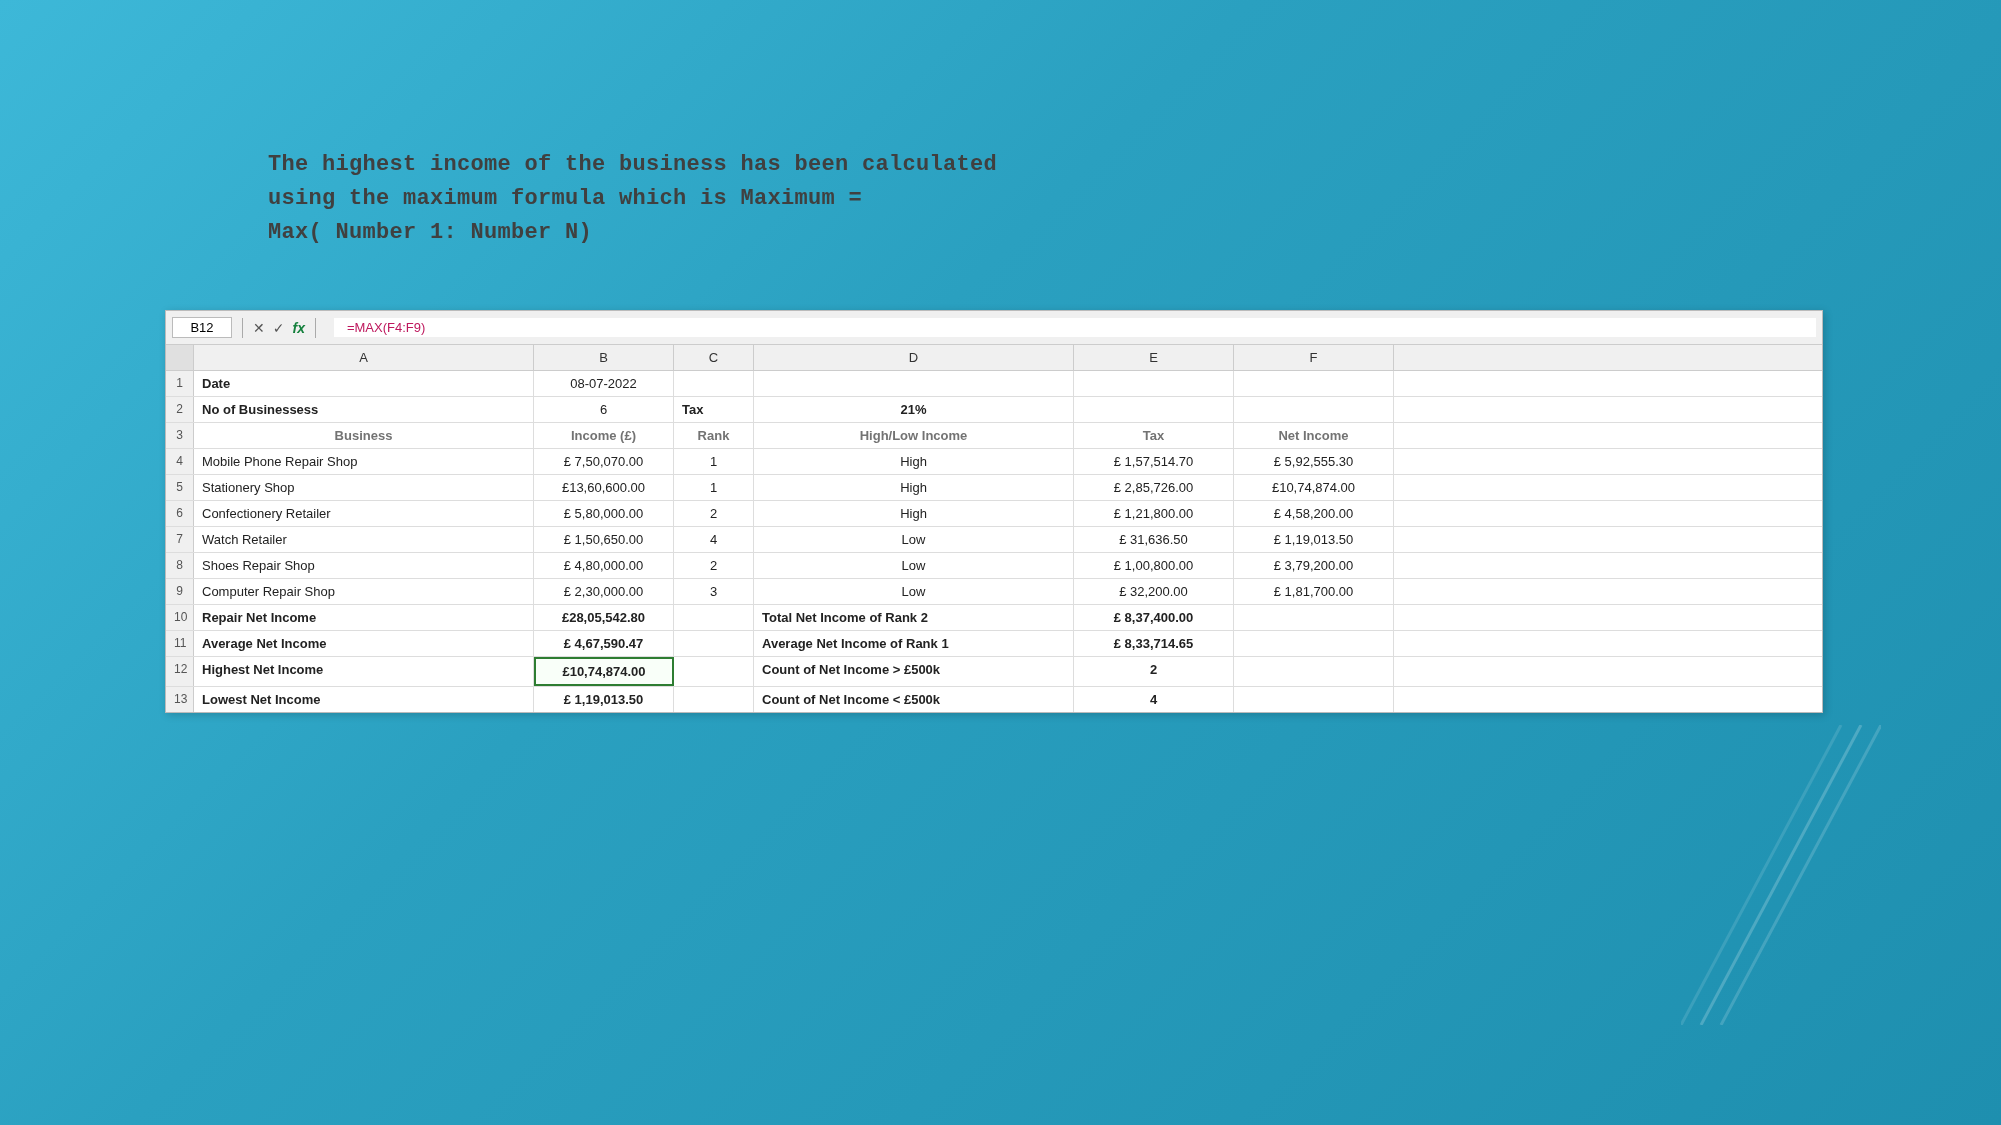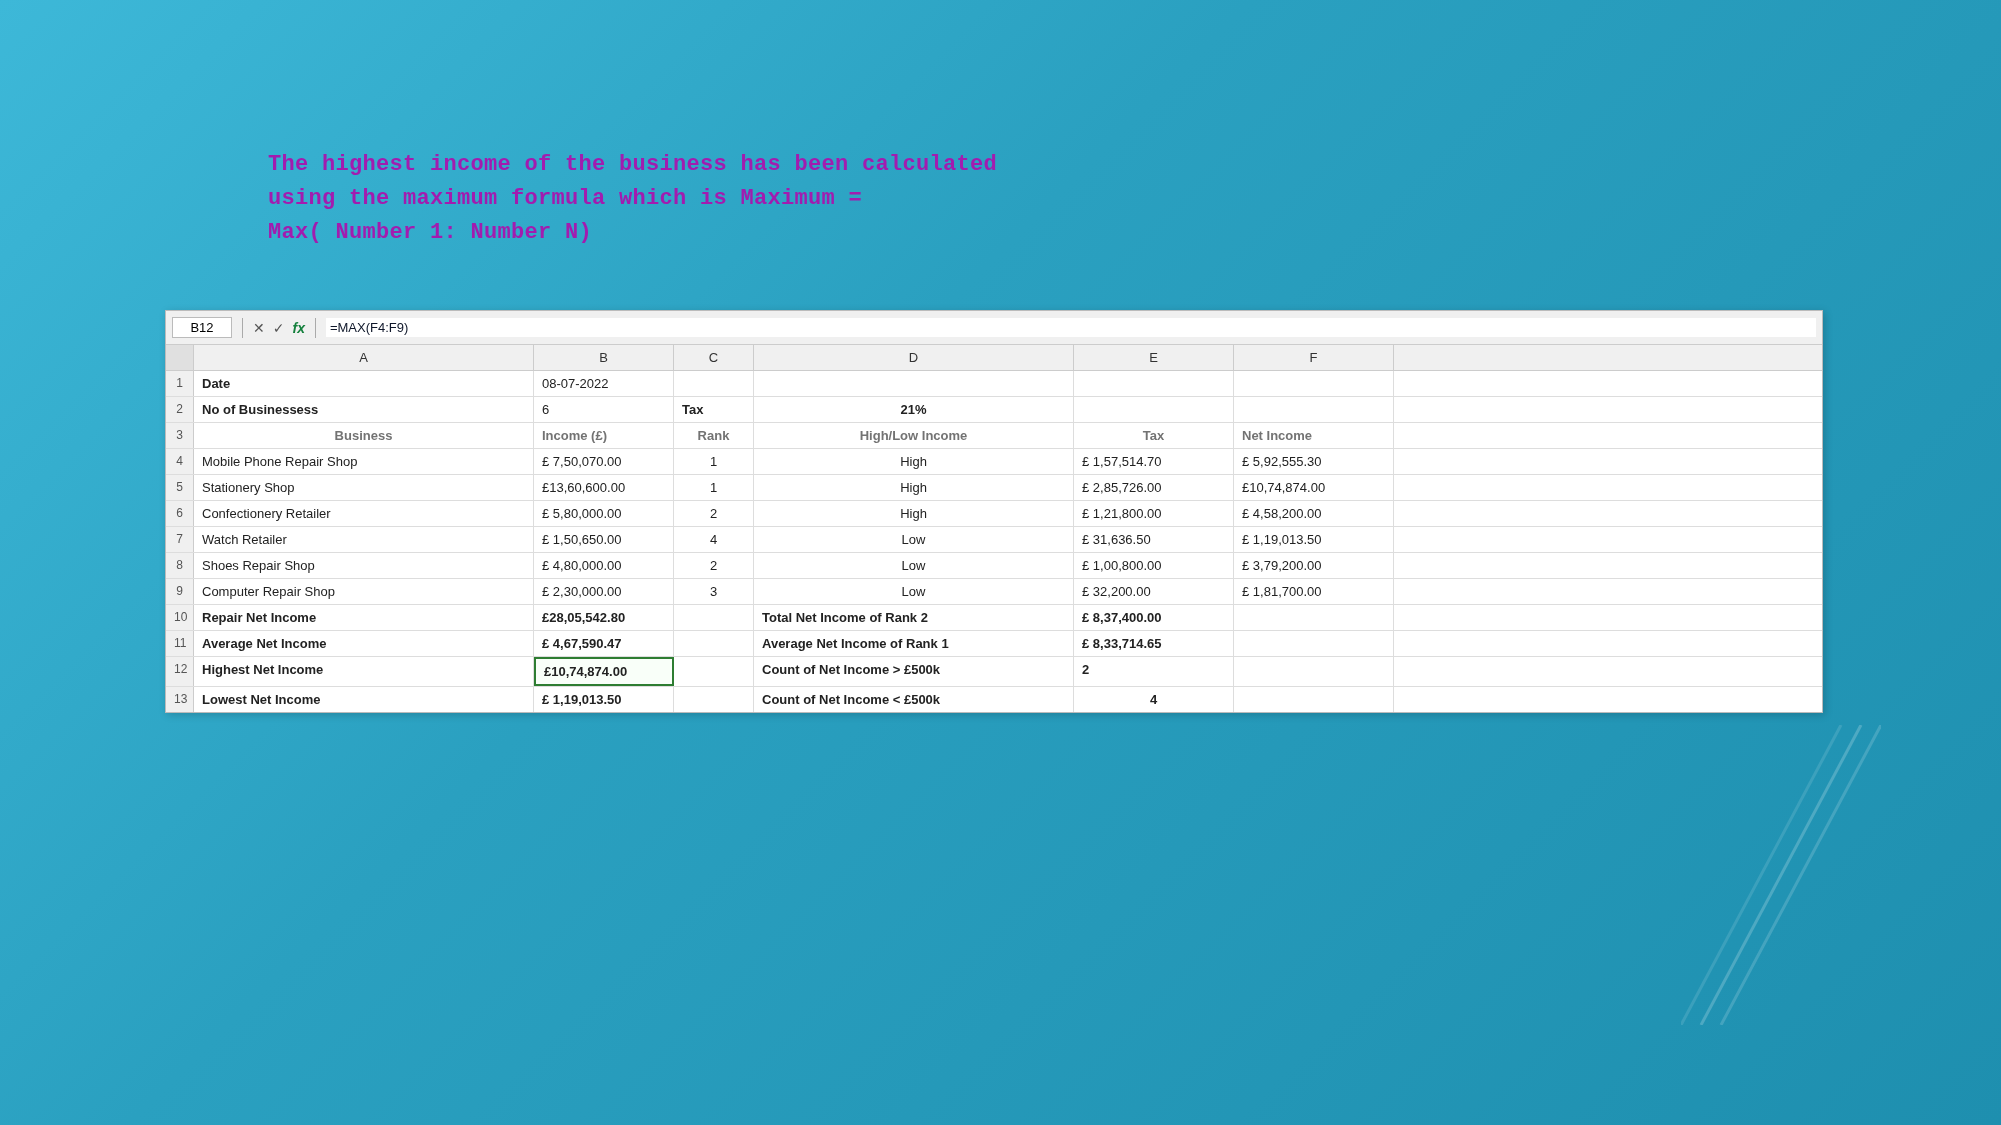--- a/index.html
+++ b/index.html
@@ -20,21 +20,21 @@
       width: 200px;
       height: 300px;
       opacity: 0.4;
     }
 
     .description-text {
       position: absolute;
       top: 148px;
       left: 268px;
       right: 268px;
-      color: #a21caf;
+      color: #404040;
       font-size: 22px;
       font-weight: 700;
       line-height: 1.55;
       font-family: 'Courier New', monospace;
       letter-spacing: 0.3px;
     }
 
     .spreadsheet-container {
       position: absolute;
       top: 310px;
@@ -76,23 +76,24 @@
       display: flex;
       gap: 8px;
       color: #555;
       font-size: 14px;
     }
 
     .formula-input {
       flex: 1;
       background: #fff;
       border: none;
-      padding: 2px 4px;
+      padding: 2px 13px;
       font-size: 13px;
-      color: #0f172a;
+      color: #be185d;
+      margin-left: 8px;
     }
 
     
     .col-headers {
       display: grid;
       grid-template-columns: 28px 340px 140px 80px 320px 160px 160px;
       background: #f0f0f0;
       border-bottom: 1px solid #ccc;
     }
 
@@ -144,21 +145,21 @@
     .cell.red {
       color: #737373;
       font-weight: bold;
     }
 
     .cell.bold {
       font-weight: bold;
     }
 
     .cell.right {
-      text-align: left;
+      text-align: center;
     }
 
     .cell.center {
       text-align: center;
     }
 
     .cell.highlighted {
       border: 2px solid #2e7d32;
       background: #f9fff9;
     }

